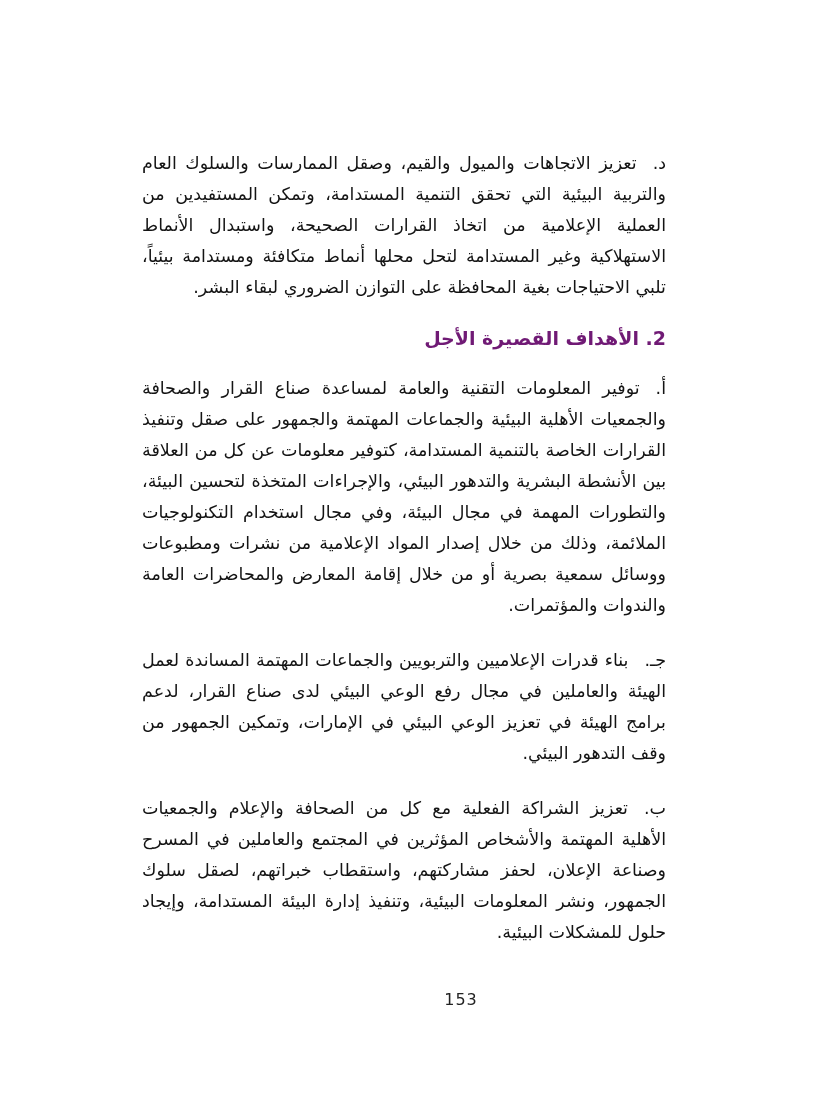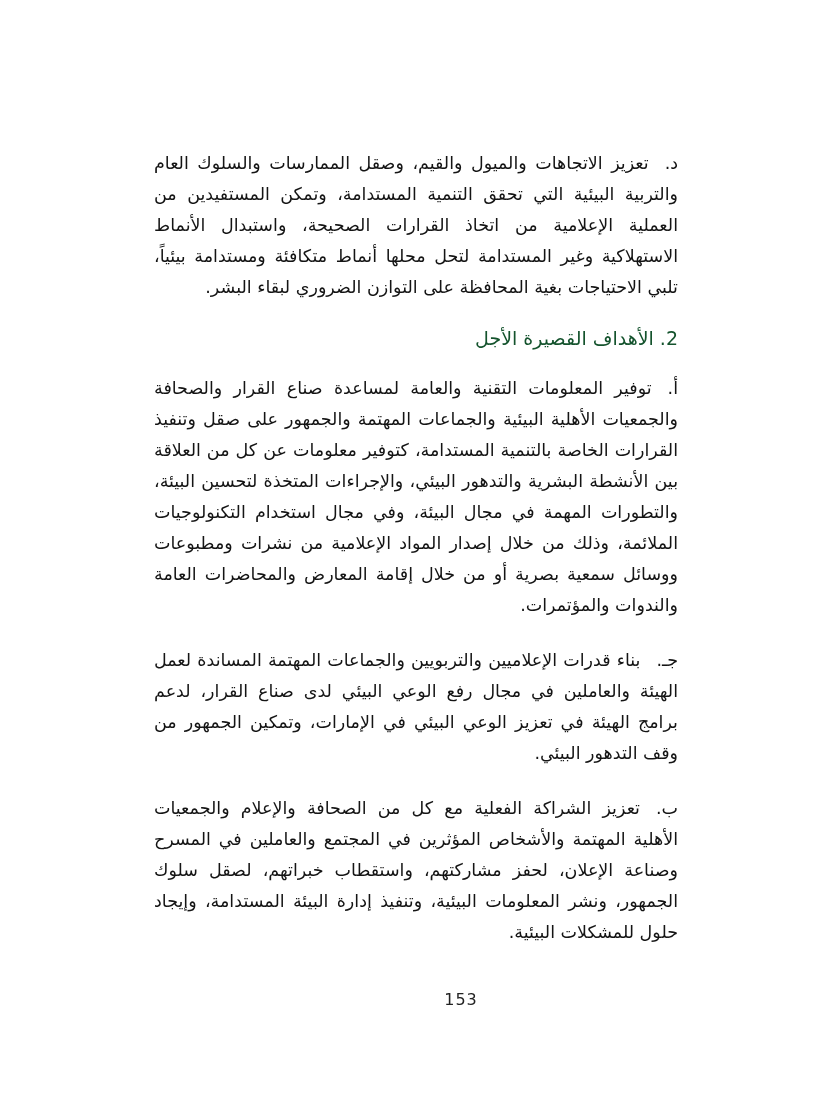--- a/index.html
+++ b/index.html
@@ -15,41 +15,41 @@
     width: 826px;
     height: 1109px;
     background: #ffffff;
     color: #141414;
     direction: rtl;
     overflow: hidden;
   }
   .text-block {
     position: absolute;
     top: 148px;
-    right: 148px;
+    right: 160px;
     width: 524px;
     margin-left: 19px;
   }
   .para {
     font-size: 17.5px;
     line-height: 31px;
     text-align: justify;
     margin: 0 0 24px 0;
     color: #141414;
   }
   .marker {
     display: inline-block;
     margin-left: 16px; 
     white-space: nowrap;
   }
   .heading {
     font-size: 19px;
-    font-weight: normal;
+    font-weight: bold;
     margin: 6px 0 24px 0;
-    color: #14532d;
+    color: #701a75;
     text-align: right;
   }
   .page-number {
     position: absolute;
     top: 990px;
     left: 0;
     width: 100%;
     text-align: center;
     font-size: 16px;
     color: #222222;

